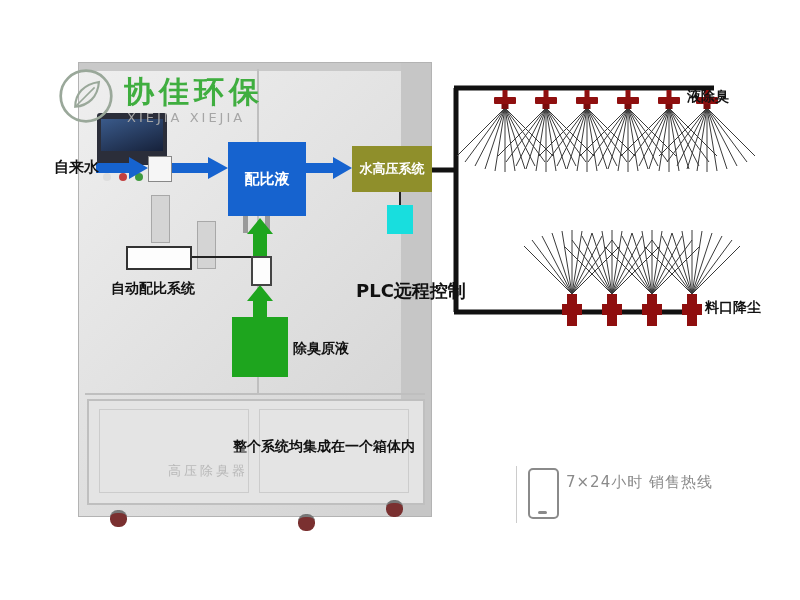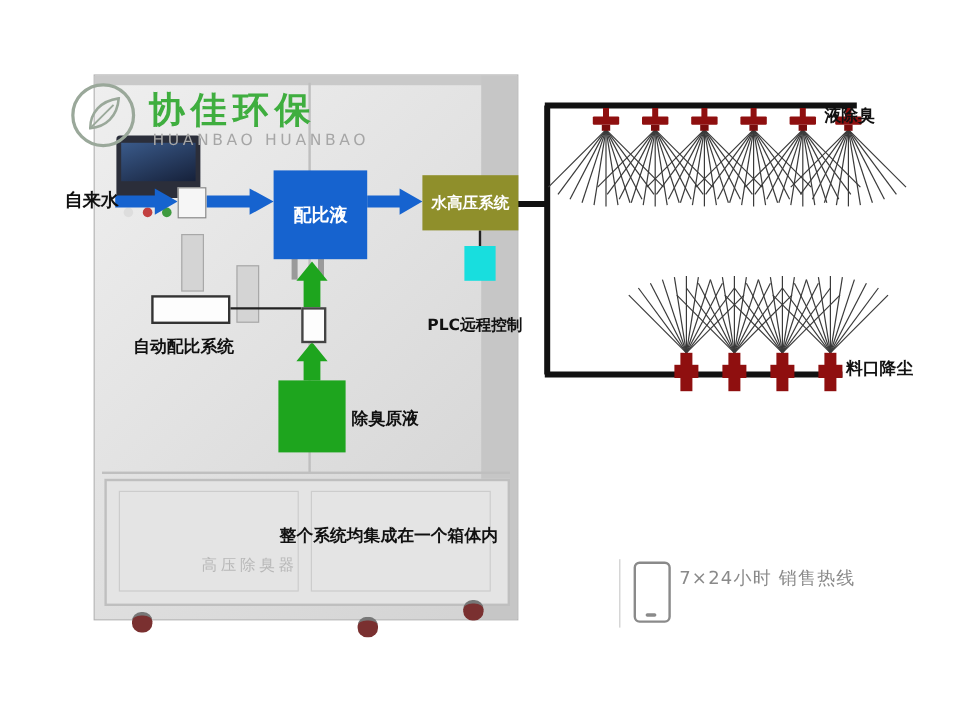--- a/index.html
+++ b/index.html
@@ -24,21 +24,21 @@
   .seam-h{position:absolute;left:6px;top:330px;width:340px;height:2px;background:#bfbfbf;}
   .cab-base{position:absolute;left:8px;top:336px;width:334px;height:102px;border:2px solid #bfbfbf;background:#e4e4e4;}
   .door-inner{position:absolute;top:8px;width:148px;height:82px;border:1px solid #cccccc;}
   .handle{position:absolute;width:5px;height:30px;background:#9a9a9a;top:140px;}
   .cab-print{left:168px;top:462px;font-size:13px;color:#b8b8b8;letter-spacing:3px;}
   .wheel{width:17px;height:14px;background:#7a3030;border-radius:45%;border-top:3px solid #777;}
 
   
   .lbl{font-size:14px;font-weight:bold;color:#111;white-space:nowrap;}
   .lbl15{font-size:15px;margin-left:16px;}
-  .lbl13{font-size:13px;}
+  .lbl13{font-size:18px;margin-top:17px;}
   .fbox{display:flex;align-items:center;justify-content:center;color:#fff;font-weight:bold;text-align:center;}
   .box-a{left:148px;top:156px;width:22px;height:24px;background:#f6f6f6;border:1px solid #888;}
   .box-mix{left:228px;top:142px;width:78px;height:74px;background:#1663cf;font-size:15px;}
   .box-hp{left:352px;top:146px;width:80px;height:46px;background:#8f8f2b;font-size:13px;}
   .box-auto{left:126px;top:246px;width:62px;height:20px;background:#fdfdfd;border:2px solid #333;}
   .box-b{left:251px;top:256px;width:17px;height:26px;background:#fdfdfd;border:2px solid #444;}
   .box-deo{left:232px;top:317px;width:56px;height:60px;background:#1ea51e;}
   .box-plc{left:387px;top:205px;width:26px;height:29px;background:#18dede;}
 
   
@@ -141,21 +141,21 @@
   </svg>
 
   <div class="abs logo-circle">
     <svg width="56" height="56" viewBox="0 0 52 52">
       <circle cx="26" cy="26" r="23.5" fill="none" stroke="#9aa89a" stroke-width="2.5"></circle>
       <path d="M16 36 C16 24 24 15 38 13 C37 27 28 35 16 36 Z" fill="none" stroke="#9aa89a" stroke-width="2"></path>
       <path d="M16 36 C22 30 28 24 34 18" stroke="#9aa89a" stroke-width="1.5" fill="none"></path>
     </svg>
   </div>
   <div class="abs logo-title">协佳环保</div>
-  <div class="abs logo-sub">HUANBAO HUANBAO</div>
+  <div class="abs logo-sub">XIEJIA XIEJIA</div>
 
   <div class="abs lbl lbl15" style="left:38px;top:158px;">自来水</div>
   <div class="abs box-a"></div>
   <div class="abs fbox box-mix">配比液</div>
   <div class="abs fbox box-hp">水高压系统</div>
   <div class="abs box-auto"></div>
   <div class="abs lbl" style="left:111px;top:280px;">自动配比系统</div>
   <div class="abs box-b"></div>
   <div class="abs box-deo"></div>
   <div class="abs lbl" style="left:293px;top:340px;">除臭原液</div>

